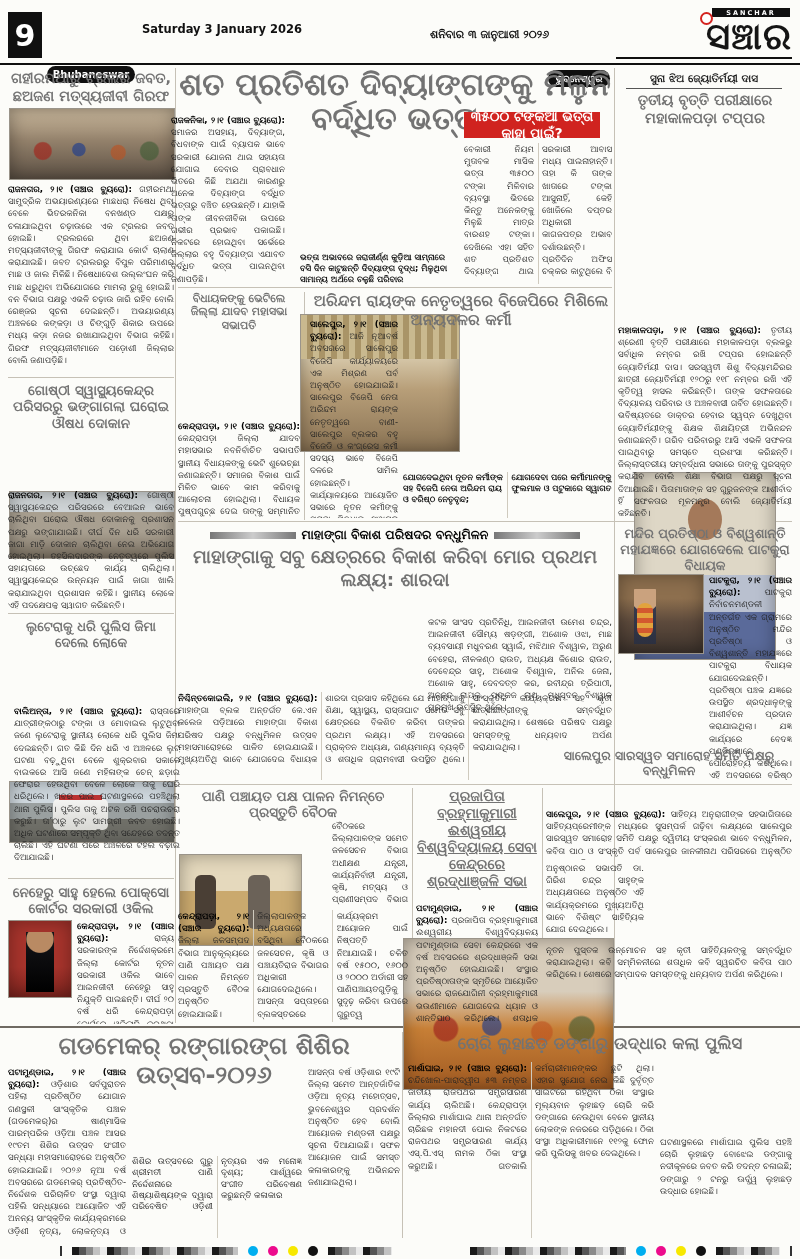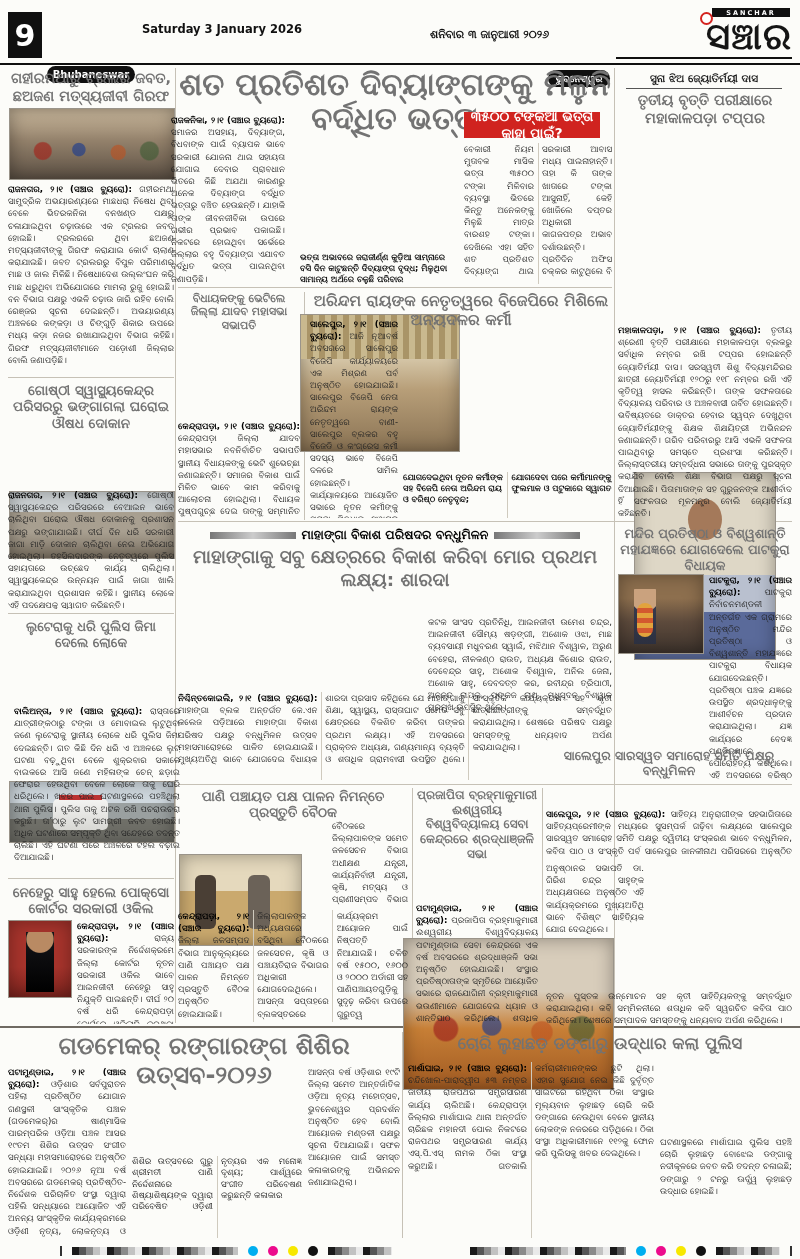--- a/index.html
+++ b/index.html
@@ -192,35 +192,35 @@
   </div>
 
   <div class="abs hl" style="left:178px;top:788px;width:230px;font-size:13.5px;">ପାଣି ପଞ୍ଚାୟତ ପକ୍ଷ ପାଳନ ନିମନ୍ତେ ପ୍ରସ୍ତୁତି ବୈଠକ</div>
 
   <div class="abs body" style="left:332px;top:820px;width:76px;height:86px;">ବୈଠକରେ ଜିଲ୍ଲାପାଳଙ୍କ ସମେତ ଜଳସେଚନ ବିଭାଗ ଅଧୀକ୍ଷଣ ଯନ୍ତ୍ରୀ, କାର୍ଯ୍ୟନିର୍ବାହୀ ଯନ୍ତ୍ରୀ, କୃଷି, ମତ୍ସ୍ୟ ଓ ପ୍ରାଣୀସମ୍ପଦ ବିଭାଗ ପକ୍ଷରୁ ପ୍ରଦର୍ଶନୀ</div>
   <div class="abs body cols3" style="left:178px;top:910px;width:230px;height:112px;">
     <b>କେନ୍ଦ୍ରାପଡ଼ା, ୨।୧ (ସଞ୍ଚାର ବ୍ୟୁରୋ): </b>
     <span>ଜିଲ୍ଲା ଜଳସମ୍ପଦ ବିଭାଗ ଆନୁକୂଲ୍ୟରେ ପାଣି ପଞ୍ଚାୟତ ପକ୍ଷ ପାଳନ ନିମନ୍ତେ ପ୍ରସ୍ତୁତି ବୈଠକ ଅନୁଷ୍ଠିତ ହୋଇଯାଇଛି। ଜିଲ୍ଲାପାଳଙ୍କ ଅଧ୍ୟକ୍ଷତାରେ ବସିଥିବା ବୈଠକରେ ଜଳସେଚନ, କୃଷି ଓ ପଞ୍ଚାୟତିରାଜ ବିଭାଗର ଅଧିକାରୀ ଯୋଗଦେଇଥିଲେ। ଆସନ୍ତା ସପ୍ତାହରେ ବ୍ଲକସ୍ତରରେ କାର୍ଯ୍ୟକ୍ରମ ଆୟୋଜନ ପାଇଁ ନିଷ୍ପତ୍ତି ନିଆଯାଇଛି। ଚଳିତ ବର୍ଷ ୧୫୦୦, ୧୬୦୦ ଓ ୨୦୦୦ ଅର୍ଡାରୀ ସହ ପାଣିପଞ୍ଚାୟତଗୁଡ଼ିକୁ ସୁଦୃଢ଼ କରିବା ଉପରେ ଗୁରୁତ୍ୱ ଦିଆଯାଇଥିଲା। ଜଳ ବ୍ୟବହାରରେ ମିତବ୍ୟୟିତା ପାଇଁ ସଚେତନତା କାର୍ଯ୍ୟକ୍ରମ ହେବ।</span>
   </div>
 
-  <div class="abs hl" style="left:416px;top:788px;width:122px;font-size:12px;">ପ୍ରଜାପିତା ବ୍ରହ୍ମାକୁମାରୀ ଈଶ୍ୱରୀୟ ବିଶ୍ୱବିଦ୍ୟାଳୟ ସେବା କେନ୍ଦ୍ରରେ ଶ୍ରଦ୍ଧାଞ୍ଜଳି ସଭା</div>
+  <div class="abs hl" style="left:416px;top:788px;width:122px;font-size:14px;text-decoration:underline;">ପ୍ରଜାପିତା ବ୍ରହ୍ମାକୁମାରୀ ଈଶ୍ୱରୀୟ ବିଶ୍ୱବିଦ୍ୟାଳୟ ସେବା କେନ୍ଦ୍ରରେ ଶ୍ରଦ୍ଧାଞ୍ଜଳି ସଭା</div>
 
   <div class="abs body" style="left:416px;top:902px;width:122px;height:120px;">
     <b>ପଟାମୁଣ୍ଡାଇ, ୨।୧ (ସଞ୍ଚାର ବ୍ୟୁରୋ): </b>
     <span>ପ୍ରଜାପିତା ବ୍ରହ୍ମାକୁମାରୀ ଈଶ୍ୱରୀୟ ବିଶ୍ୱବିଦ୍ୟାଳୟ ପଟାମୁଣ୍ଡାଇ ସେବା କେନ୍ଦ୍ରରେ ଏକ ବର୍ଷ ଅବସରରେ ଶ୍ରଦ୍ଧାଞ୍ଜଳି ସଭା ଅନୁଷ୍ଠିତ ହୋଇଯାଇଛି। ସଂସ୍ଥାର ପ୍ରତିଷ୍ଠାତାଙ୍କ ସ୍ମୃତିରେ ଆୟୋଜିତ ସଭାରେ ରାଜଯୋଗିନୀ ବ୍ରହ୍ମାକୁମାରୀ ଭଉଣୀମାନେ ଯୋଗଦେଇ ଧ୍ୟାନ ଓ ଶାନ୍ତିପାଠ କରିଥିଲେ। ଶତାଧିକ ଭକ୍ତ ପୁଷ୍ପାଞ୍ଜଳି ଅର୍ପଣ କରି ଶ୍ରଦ୍ଧାଞ୍ଜଳି ଜ୍ଞାପନ କରିଥିଲେ।</span>
   </div>
 
   <div class="abs hl" style="left:546px;top:748px;width:246px;font-size:12.5px;">ସାଲେପୁର ସାରସ୍ୱତ ସମାରୋହ ସମିତି ପକ୍ଷରୁ ବନ୍ଧୁମିଳନ</div>
   <div class="abs body" style="left:546px;top:808px;width:246px;height:52px;">
     <b>ସାଲେପୁର, ୨।୧ (ସଞ୍ଚାର ବ୍ୟୁରୋ): </b>
     <span>ସାହିତ୍ୟ ଅନୁରାଗୀଙ୍କ ସହଭାଗିତାରେ ସାହିତ୍ୟପ୍ରେମୀଙ୍କ ମଧ୍ୟରେ ସୁସମ୍ପର୍କ ଗଢ଼ିବା ଲକ୍ଷ୍ୟରେ ସାଲେପୁର ସାରସ୍ୱତ ସମାରୋହ ସମିତି ପକ୍ଷରୁ ଦ୍ୱିତୀୟ ସଂସ୍କରଣ ଭାବେ ବନ୍ଧୁମିଳନ, କବିତା ପାଠ ଓ ସଂସ୍କୃତି ପର୍ବ ସାଲେପୁର ଜାନକୀନାଥ ପରିସରରେ ଅନୁଷ୍ଠିତ ହୋଇଯାଇଛି।</span>
   </div>
   <div class="abs body" style="left:546px;top:862px;width:98px;height:84px;">ଅନୁଷ୍ଠାନର ସଭାପତି ଡା. ଗିରିଶ ଚନ୍ଦ୍ର ସାହୁଙ୍କ ଅଧ୍ୟକ୍ଷତାରେ ଅନୁଷ୍ଠିତ ଏହି କାର୍ଯ୍ୟକ୍ରମରେ ମୁଖ୍ୟଅତିଥି ଭାବେ ବିଶିଷ୍ଟ ସାହିତ୍ୟିକ ଯୋଗ ଦେଇଥିଲେ।</div>
 
-  <div class="abs body" style="left:546px;top:990px;width:246px;height:72px;">ନୂତନ ପୁସ୍ତକ ଉନ୍ମୋଚନ ସହ କୃତୀ ସାହିତ୍ୟିକଙ୍କୁ ସମ୍ବର୍ଦ୍ଧିତ କରାଯାଇଥିଲା। କବି ସମ୍ମିଳନୀରେ ଶତାଧିକ କବି ସ୍ୱରଚିତ କବିତା ପାଠ କରିଥିଲେ। ଶେଷରେ ସମ୍ପାଦକ ସମସ୍ତଙ୍କୁ ଧନ୍ୟବାଦ ଅର୍ପଣ କରିଥିଲେ।</div>
+  <div class="abs body" style="left:546px;top:944px;width:246px;height:72px;">ନୂତନ ପୁସ୍ତକ ଉନ୍ମୋଚନ ସହ କୃତୀ ସାହିତ୍ୟିକଙ୍କୁ ସମ୍ବର୍ଦ୍ଧିତ କରାଯାଇଥିଲା। କବି ସମ୍ମିଳନୀରେ ଶତାଧିକ କବି ସ୍ୱରଚିତ କବିତା ପାଠ କରିଥିଲେ। ଶେଷରେ ସମ୍ପାଦକ ସମସ୍ତଙ୍କୁ ଧନ୍ୟବାଦ ଅର୍ପଣ କରିଥିଲେ।</div>
 
   <div class="abs hl" style="left:8px;top:1032px;width:392px;font-size:24px;">ଗଡମେକର୍ ରଙ୍ଗାରଙ୍ଗ ଶିଶିର ଉତ୍ସବ-୨୦୨୬</div>
   <div class="abs body" style="left:8px;top:1066px;width:118px;height:172px;">
     <b>ପଟାମୁଣ୍ଡାଇ, ୨।୧ (ସଞ୍ଚାର ବ୍ୟୁରୋ): </b>
     <span>ଓଡ଼ିଶାର ସର୍ବପୁରାତନ ପହିଲା ପ୍ରତିଷ୍ଠିତ ଯୋଗାନ ଗଣସ୍ଥଳୀ ସାଂସ୍କୃତିକ ପଞ୍ଚାଳ (ଗଡମେକର୍)ର ଷାଣ୍ମାସିକ ପାରମ୍ପରିକ ଓଡ଼ିଆ ପଞ୍ଚଳ ଆସର ୧୯ତମ ଶିଶିର ଉତ୍ସବ ସଂଗୀତ ସନ୍ଧ୍ୟା ମହାସମାରୋହରେ ଅନୁଷ୍ଠିତ ହୋଇଯାଇଛି। ୨୦୨୬ ନୂଆ ବର୍ଷ ଅବସରରେ ଗଡମେକର୍ ପ୍ରତିଷ୍ଠିତ-ନିର୍ଦ୍ଦେଶକ ପରିଚାଳିତ ସଂସ୍ଥା ଦ୍ୱାରା ପହିଲି ସନ୍ଧ୍ୟାରେ ଆୟୋଜିତ ଏହି ଅନନ୍ୟ ସାଂସ୍କୃତିକ କାର୍ଯ୍ୟକ୍ରମରେ ଓଡ଼ିଶୀ ନୃତ୍ୟ, ଲୋକନୃତ୍ୟ ଓ ସଂଗୀତ ପରିବେଷଣ କରାଯାଇଥିଲା।</span>
   </div>
 
   <div class="abs cap cols2" style="left:132px;top:1156px;width:170px;height:82px;font-weight:normal;font-size:8.6px;text-align:justify;">ଶିଶିର ଉତ୍ସବରେ ଗୁରୁ ଶ୍ରୀମତୀ ପାଣି ନିର୍ଦ୍ଦେଶନାରେ ଶିଷ୍ୟାଶିଷ୍ୟଙ୍କ ଦ୍ୱାରା ପରିବେଷିତ ଓଡ଼ିଶୀ ନୃତ୍ୟର ଏକ ମନୋଜ୍ଞ ଦୃଶ୍ୟ; ପାର୍ଶ୍ୱରେ ସଂଗୀତ ପରିବେଷଣ କରୁଛନ୍ତି କଳାକାର</div>
   <div class="abs body" style="left:308px;top:1066px;width:92px;height:172px;">ଆସନ୍ତା ବର୍ଷ ଓଡ଼ିଶାର ୧୯ଟି ଜିଲ୍ଲା ସମେତ ଆନ୍ତର୍ଜାତିକ ଓଡ଼ିଆ ନୃତ୍ୟ ମହୋତ୍ସବ, ଭୁବନେଶ୍ୱର ପ୍ରଦର୍ଶନ ଅନୁଷ୍ଠିତ ହେବ ବୋଲି ଆୟୋଜକ ମଣ୍ଡଳୀ ପକ୍ଷରୁ ସୂଚନା ଦିଆଯାଇଛି। ସଫଳ ଆୟୋଜନ ପାଇଁ ସମସ୍ତ କଳାକାରଙ୍କୁ ଅଭିନନ୍ଦନ ଜଣାଯାଇଥିଲା।</div>
 

